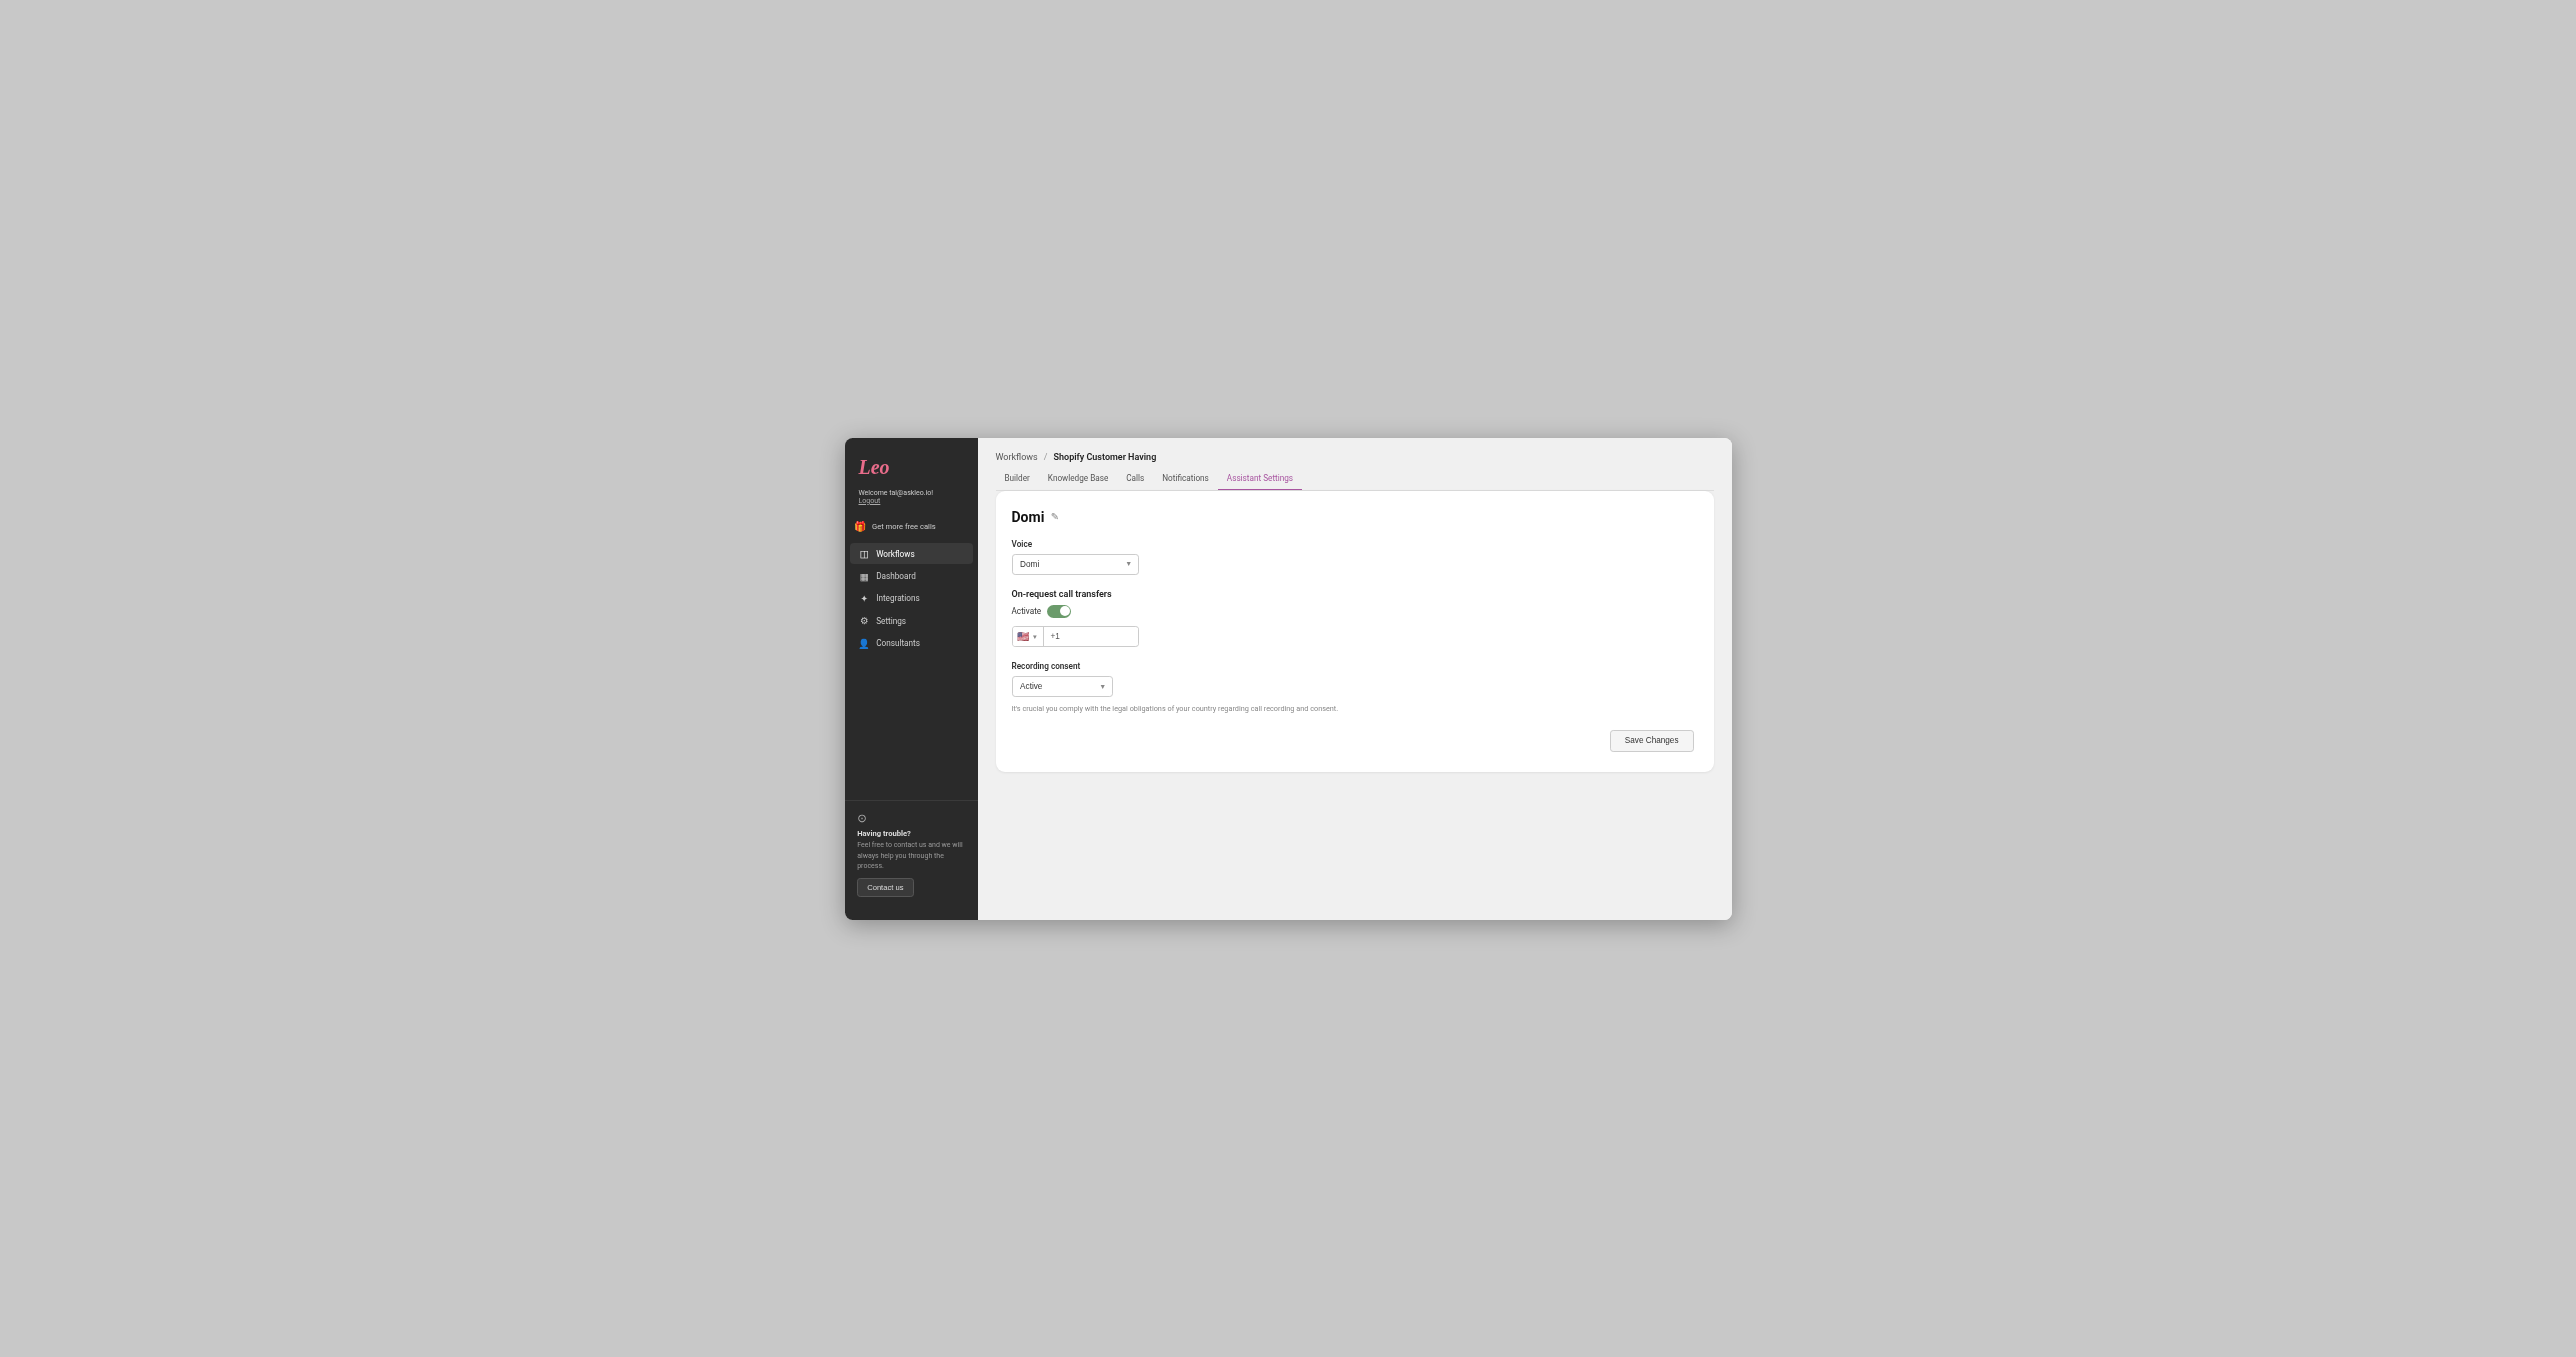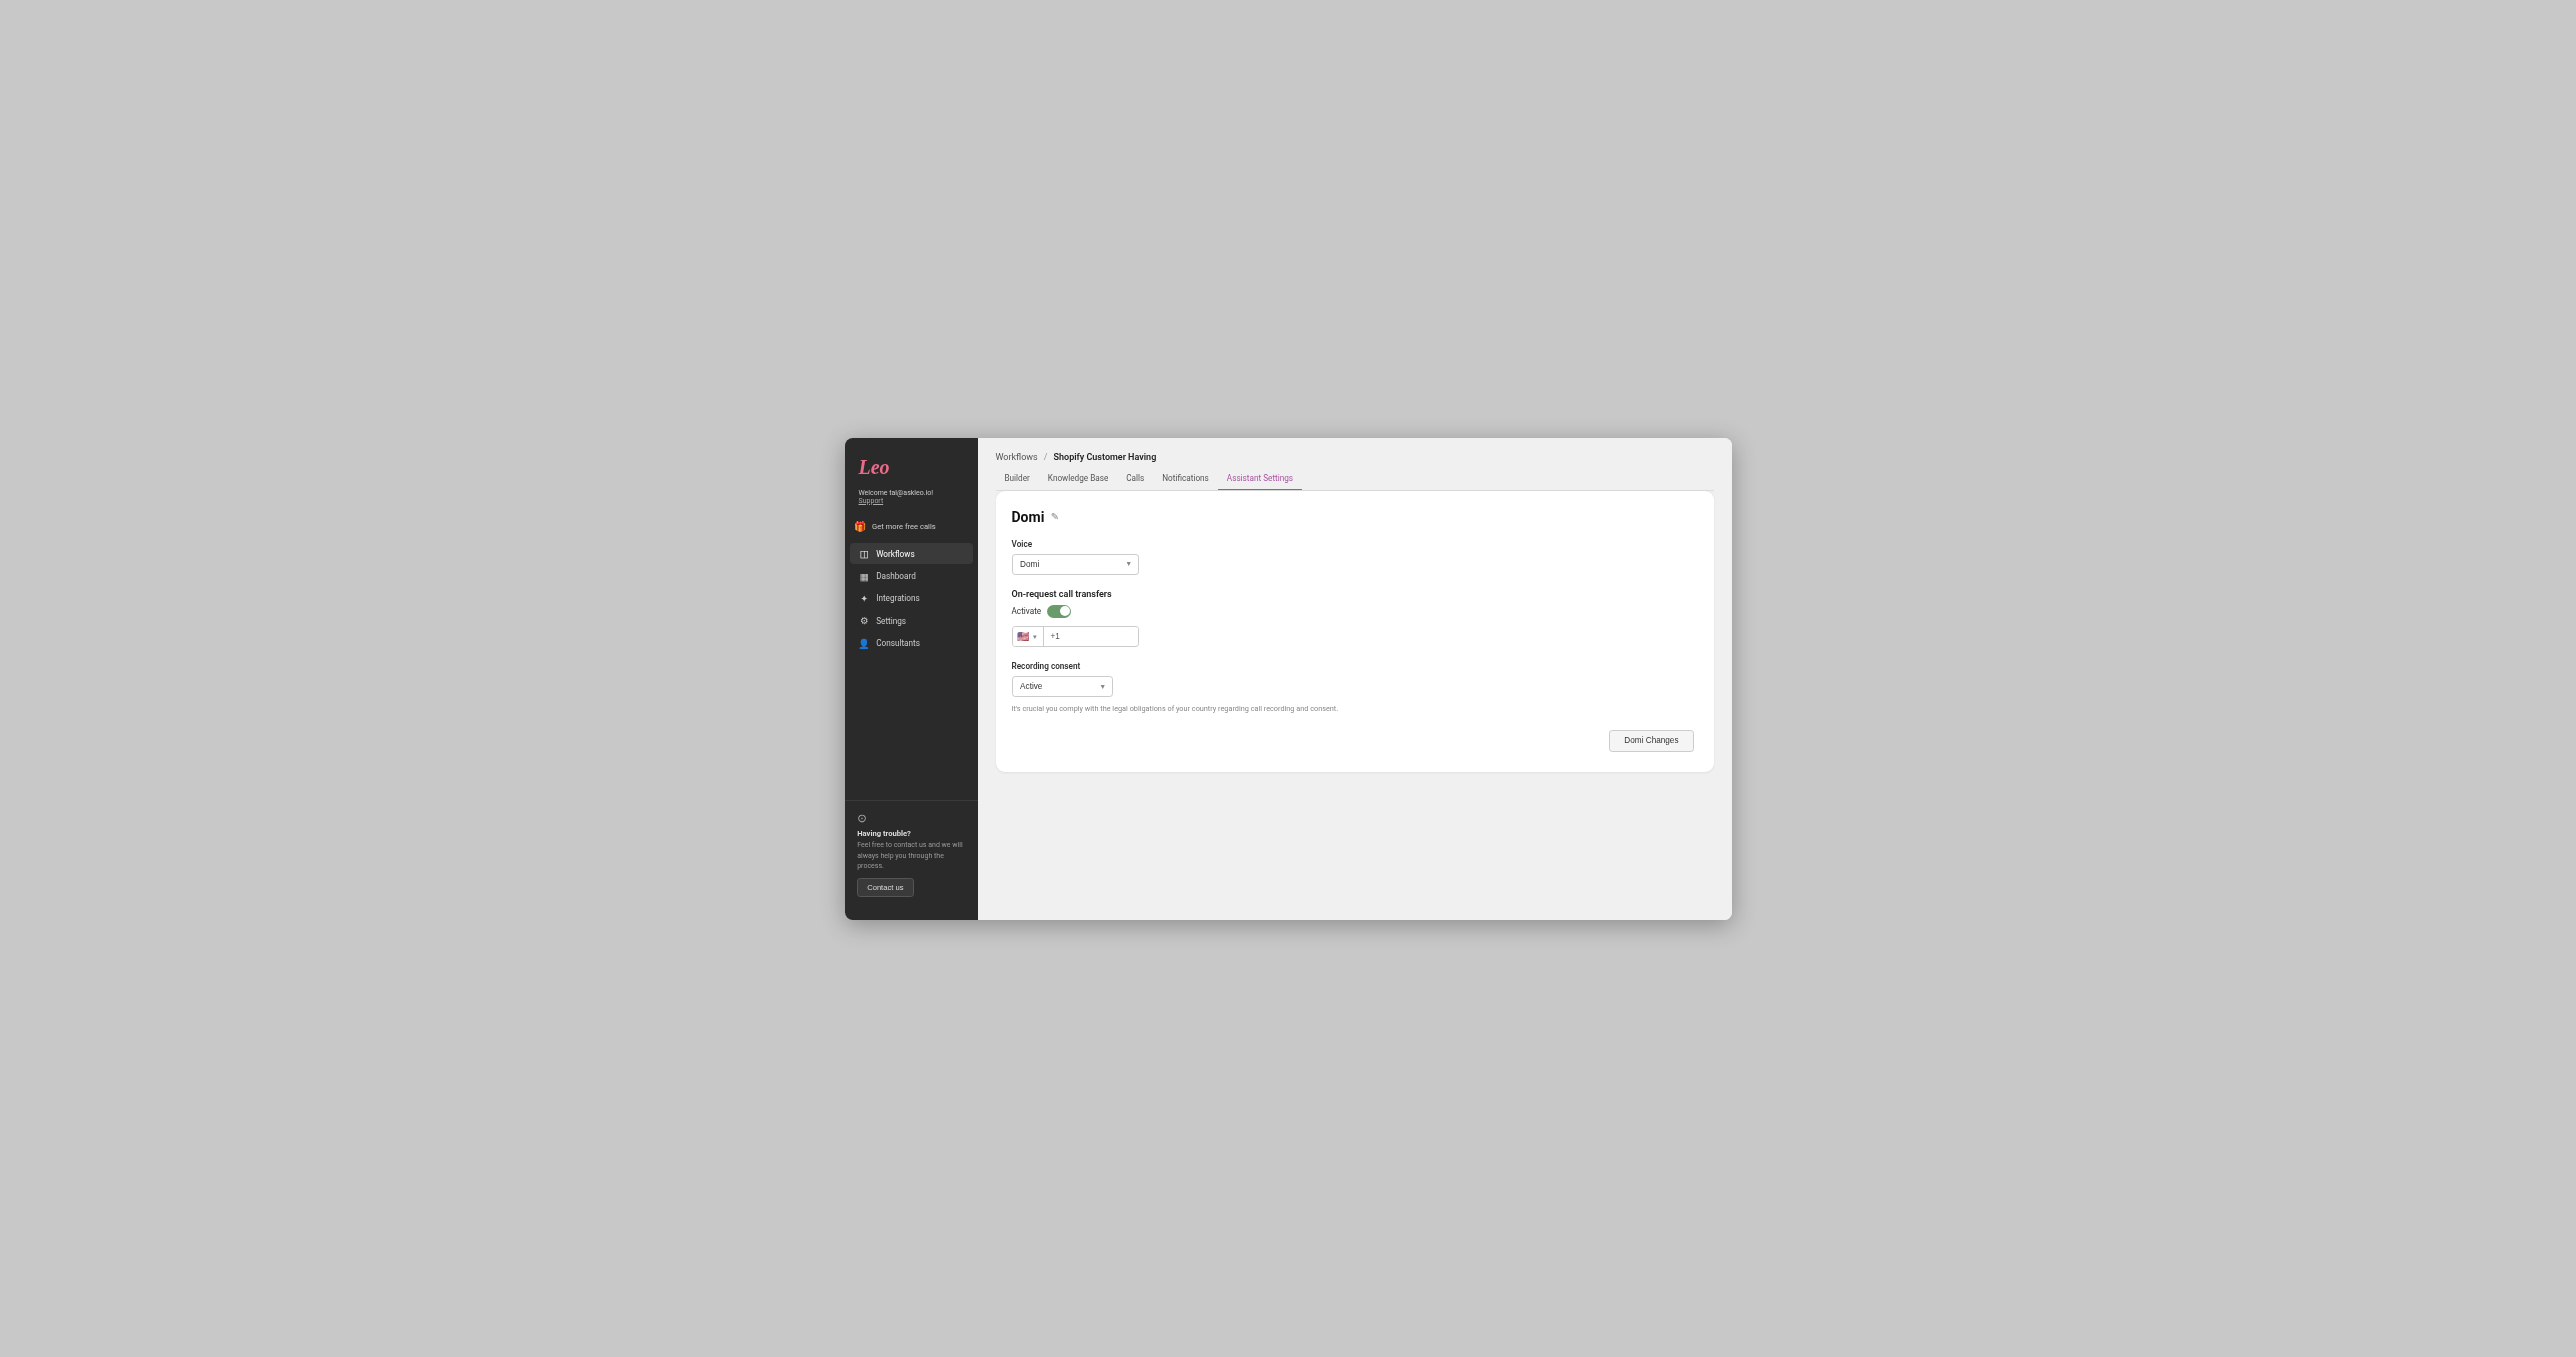--- a/index.html
+++ b/index.html
@@ -344,21 +344,21 @@
 <body>
 
 <div class="window">
 
   <aside class="sidebar">
     <div class="sidebar-logo">
       <div class="logo-text">Leo</div>
     </div>
     <div class="sidebar-user">
       <div class="sidebar-welcome">Welcome tal@askleo.io!</div>
-      <div class="sidebar-logout">Support</div>
+      <div class="sidebar-logout">Logout</div>
     </div>
     <div class="sidebar-promo">
       <span class="sidebar-promo-icon">🎁</span>
       <span class="sidebar-promo-text">Get more free calls</span>
     </div>
     <nav class="sidebar-nav">
       <div class="nav-item active">
         <span class="nav-icon">◫</span>
         <span>Workflows</span>
       </div>
@@ -455,19 +455,19 @@
         <div class="recording-consent-wrapper">
           <select class="recording-select">
             <option>Active</option>
             <option>Inactive</option>
           </select>
           <span class="select-chevron">▼</span>
         </div>
         <div class="consent-note">It's crucial you comply with the legal obligations of your country regarding call recording and consent.</div>
 
         <div class="save-btn-row">
-          <button class="save-btn">Domi Changes</button>
+          <button class="save-btn">Save Changes</button>
         </div>
       </div>
     </div>
   </main>
 </div>
 
 
 </body></html>

